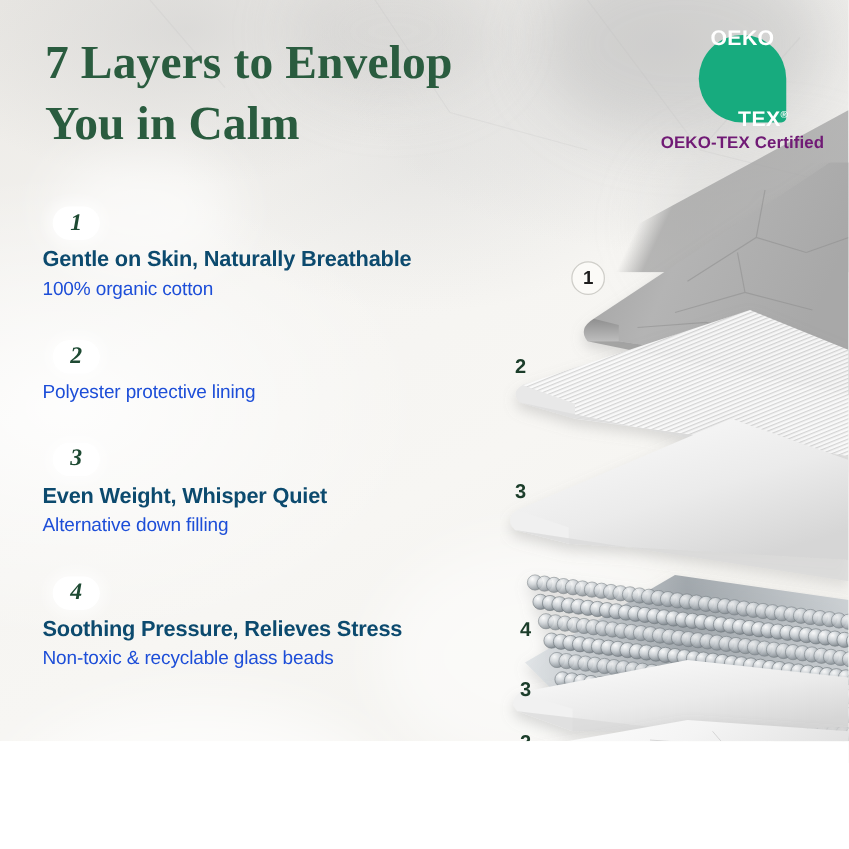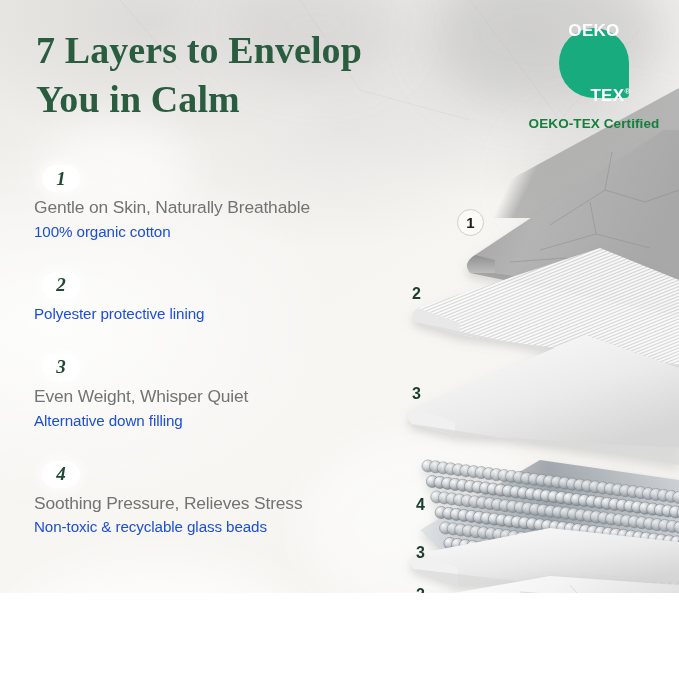--- a/index.html
+++ b/index.html
@@ -106,24 +106,24 @@
     letter-spacing: 0.3px;
     position: relative;
     margin-left: 33px;
   }
   .oeko-reg {
     font-size: 8px;
     vertical-align: super;
     font-weight: bold;
   }
   .oeko-caption {
-    margin-top: 18px;
+    margin-top: 8px;
     font-size: 13.5px;
     font-weight: bold;
-    color: #15803d;
+    color: #701a75;
     letter-spacing: 0.1px;
     white-space: nowrap;
   }
 
   
   .features {
     position: absolute;
     left: 34px;
     top: 165px;
     width: 380px;
@@ -143,22 +143,22 @@
     font-family: "Liberation Serif", "DejaVu Serif", serif;
     font-style: italic;
     font-weight: bold;
     font-size: 19px;
     color: #1e4a33;
     margin-left: 8px;
     margin-bottom: 5px;
   }
   .feat-title {
     font-size: 17.4px;
-    font-weight: normal;
-    color: #737373;
+    font-weight: bold;
+    color: #0c4a6e;
     letter-spacing: -0.15px;
     line-height: 1.25;
   }
   .feat-sub {
     margin-top: 3px;
     font-size: 15.2px;
     color: #1d4ed8;
     letter-spacing: -0.1px;
     line-height: 1.25;
   }

